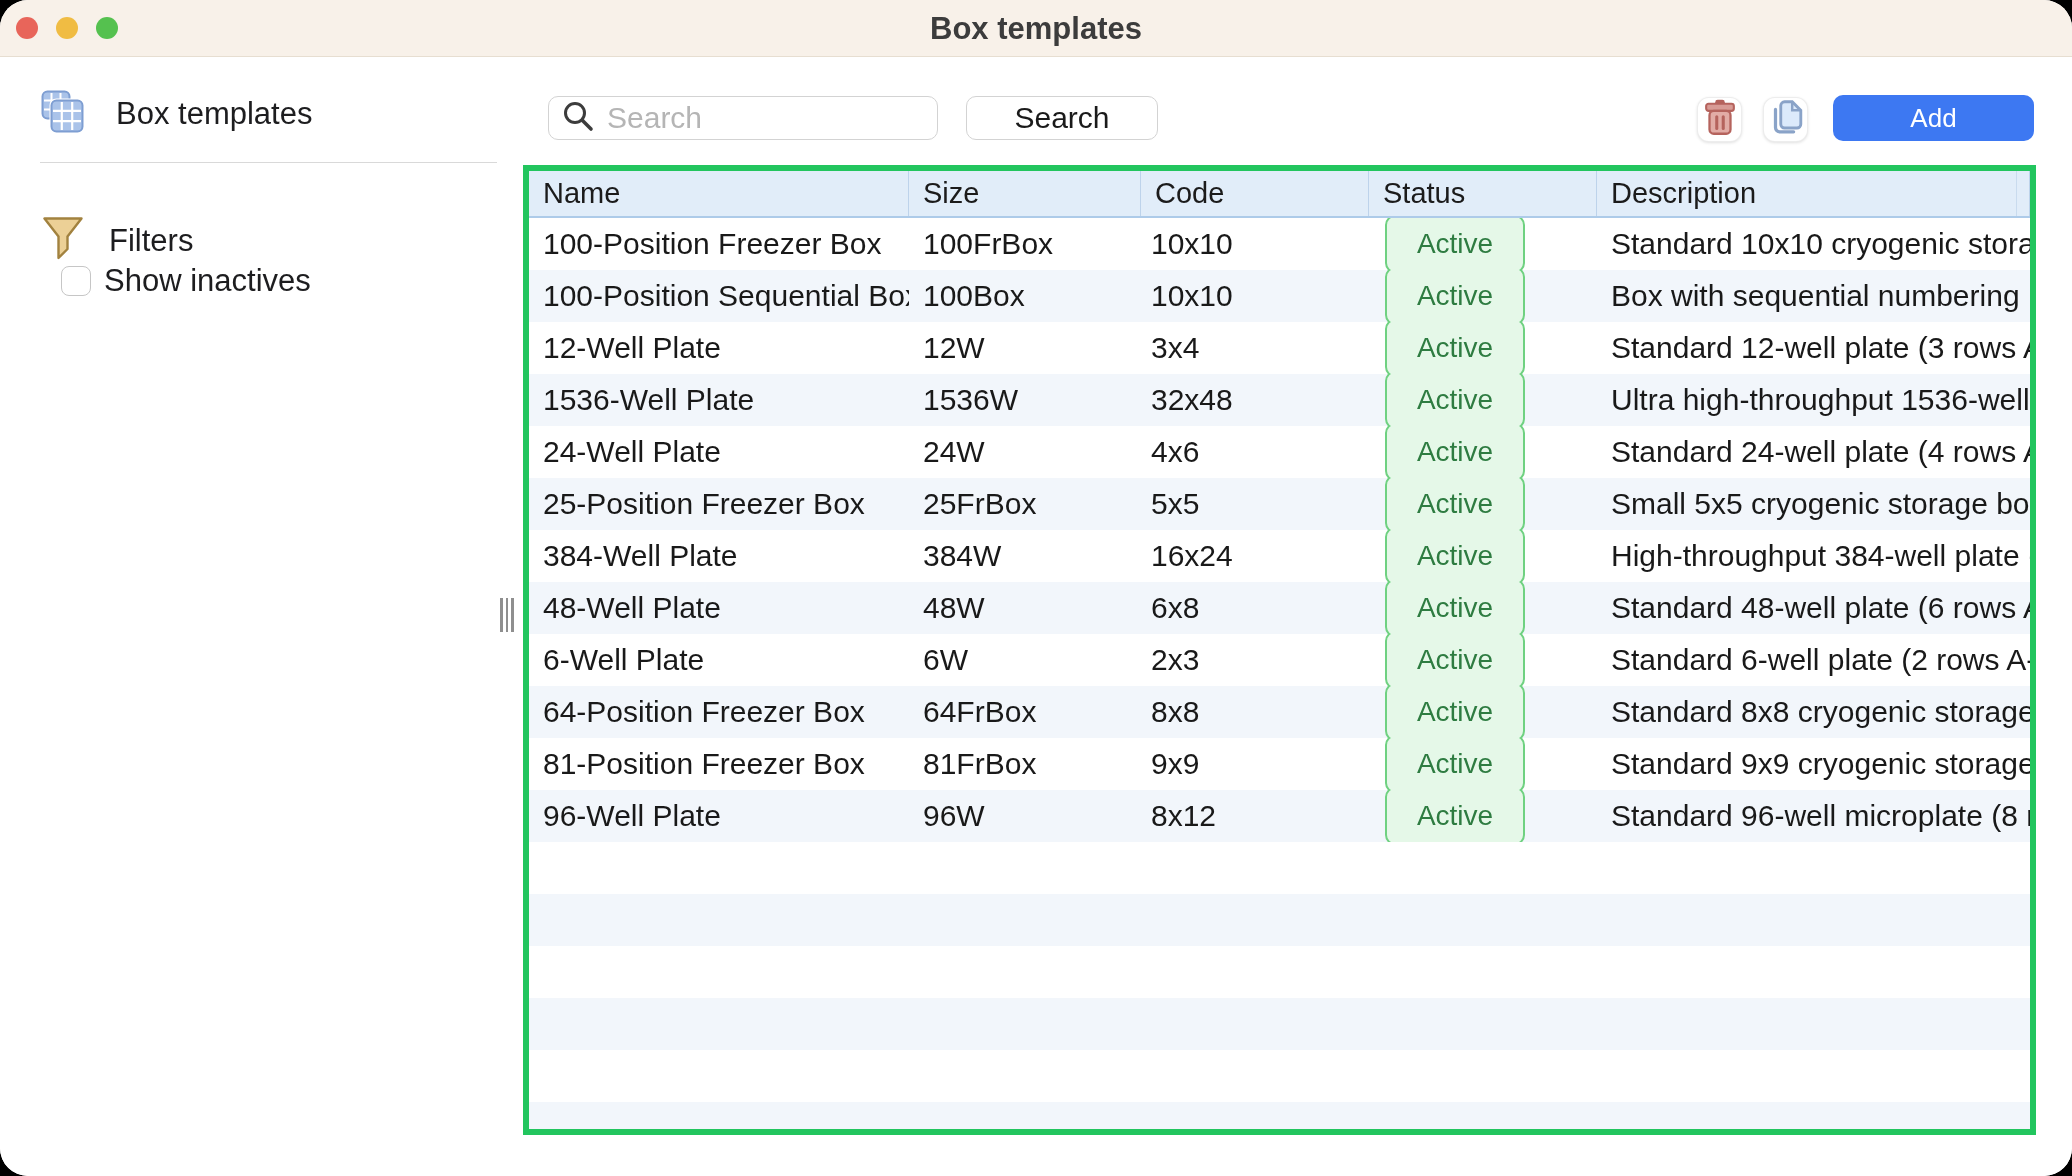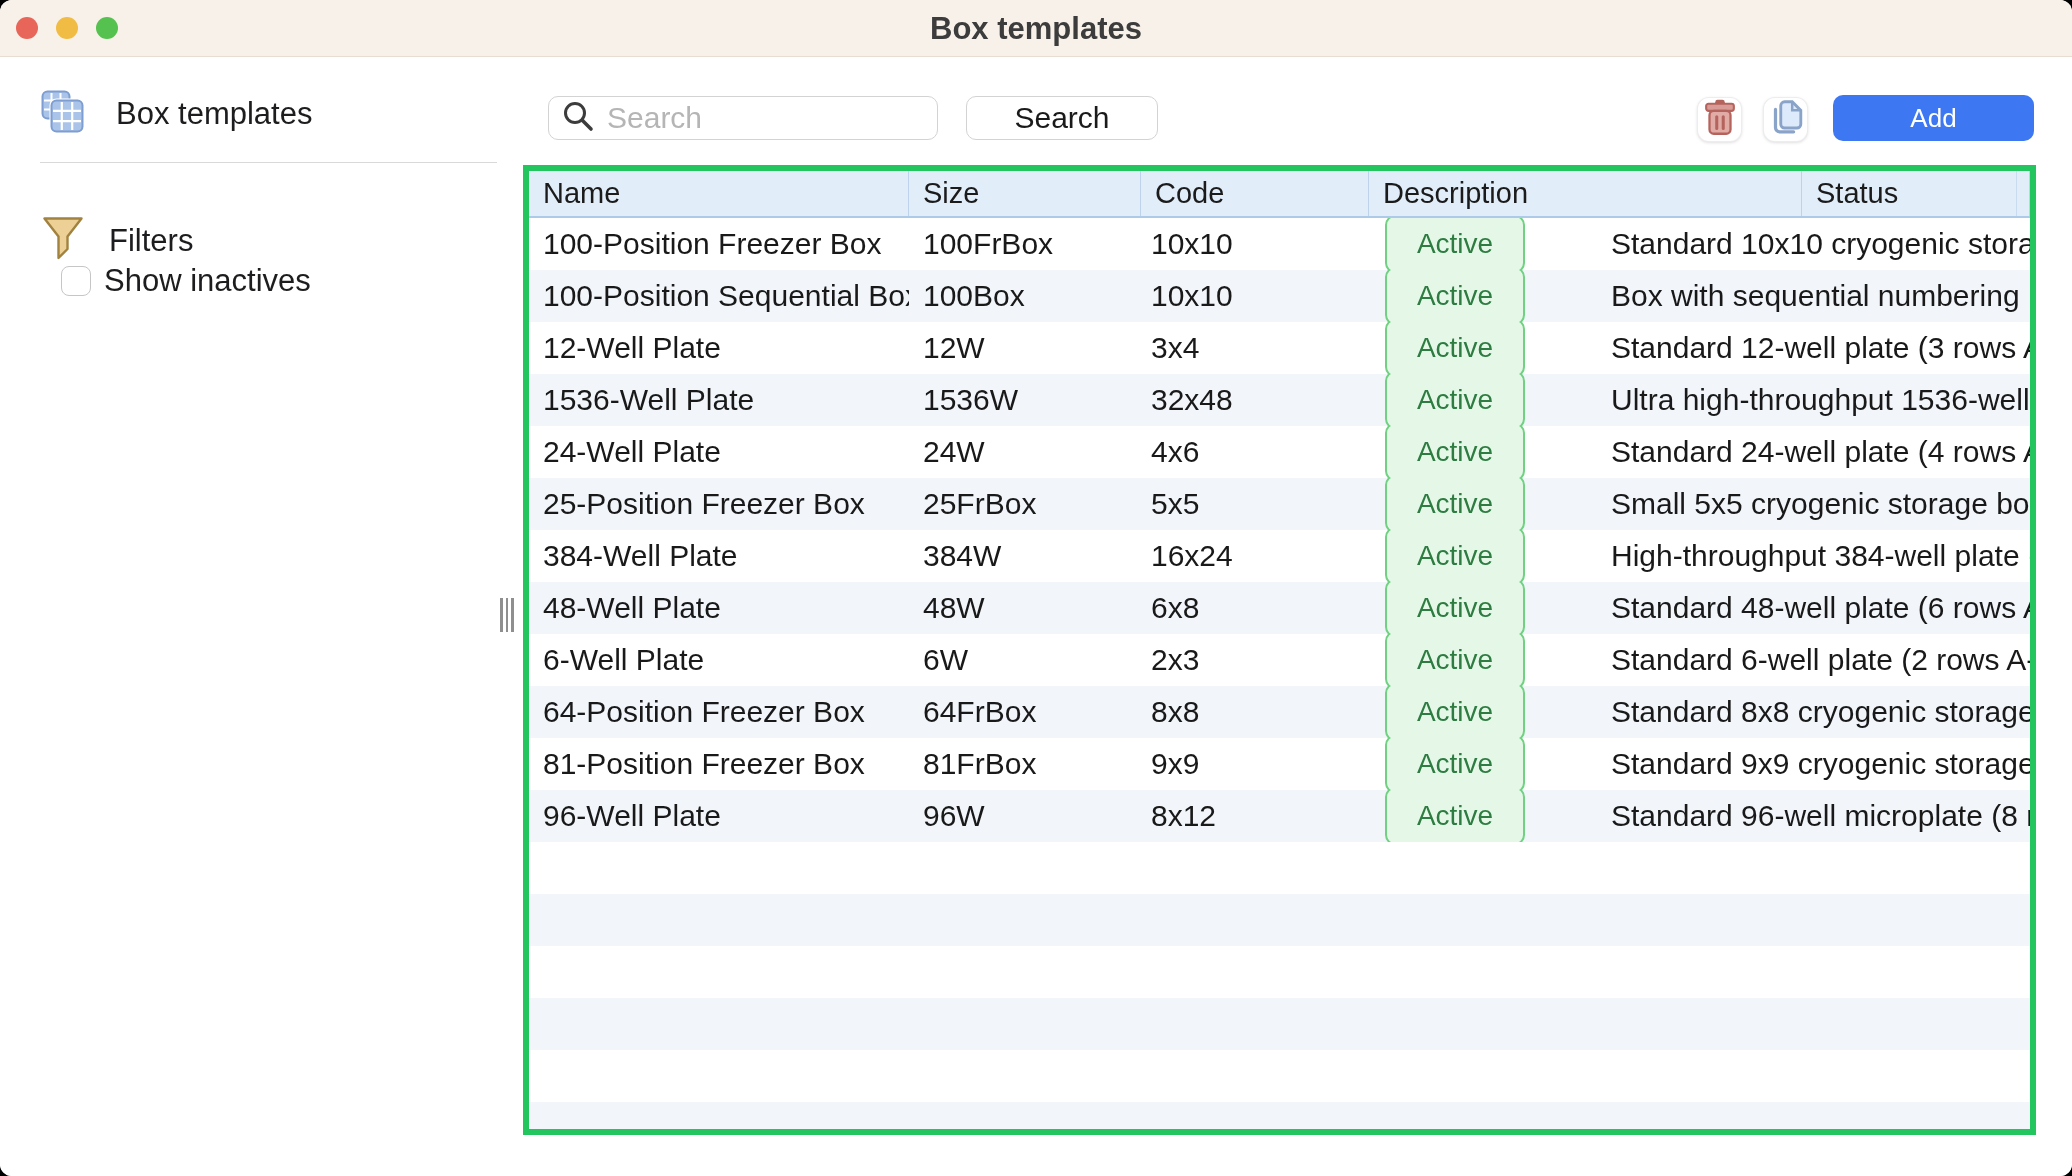--- a/index.html
+++ b/index.html
@@ -1,17 +1,17 @@
 <!DOCTYPE html>
 <html><head>
 <meta charset="utf-8">
 <style>
   * { margin:0; padding:0; box-sizing:border-box; }
   html,body { width:2072px; height:1176px; background:#000; font-family:"Liberation Sans","DejaVu Sans",sans-serif; }
-  .window { position:relative; width:2072px; height:1176px; border-radius:12px; overflow:hidden; background:#fff; }
+  .window { position:relative; width:2072px; height:1176px; border-radius:28px; overflow:hidden; background:#fff; }
 
   
   .titlebar { position:relative; height:57px; background:#f8f1e9; border-bottom:1px solid #e7ded1; }
   .traffic { position:absolute; top:17px; left:16px; display:flex; gap:18px; }
   .light { width:22px; height:22px; border-radius:50%; }
   .light.red { background:#e8655a; }
   .light.yellow { background:#f0bc43; }
   .light.green { background:#55c14f; }
   .win-title { position:absolute; left:0; right:0; top:0; height:57px; display:flex; align-items:center; justify-content:center;
                font-size:31px; font-weight:700; color:#3c3c3c; }
@@ -154,22 +154,22 @@
       </span>
     </div>
 
     <button class="btn-add">Add</button>
 
     <div class="table">
       <div class="thead">
         <div class="th c0">Name</div>
         <div class="th c2">Size</div>
         <div class="th c1">Code</div>
+        <div class="th c3">Status</div>
         <div class="th c4">Description</div>
-        <div class="th c3">Status</div>
         <div class="gutter-line"></div>
       </div>
       <div class="tbody" id="tbody">
   <div class="row">
     <div class="td c0">100-Position Freezer Box</div>
     <div class="td c1">100FrBox</div>
     <div class="td c2">10x10</div>
     <div class="td c3">
       <span class="badge">Active</span>
     </div>

